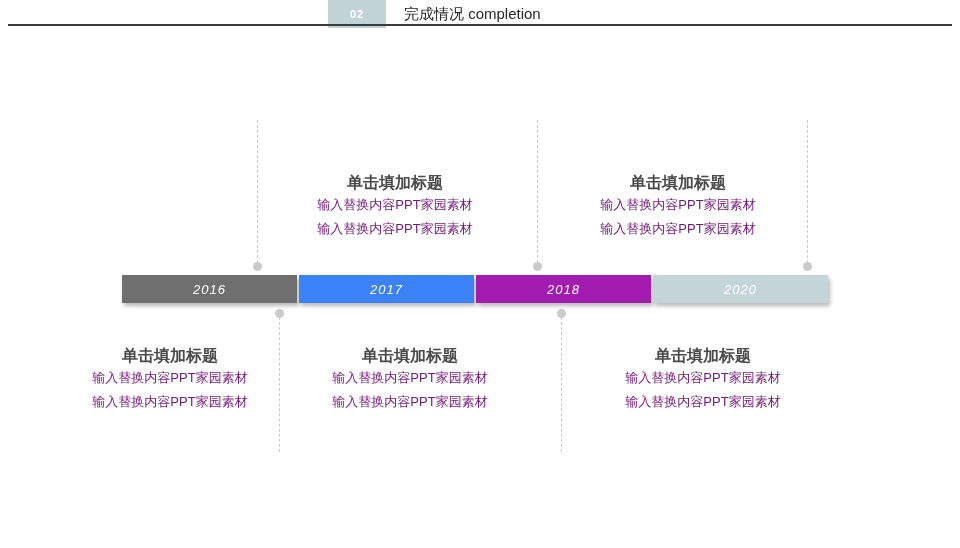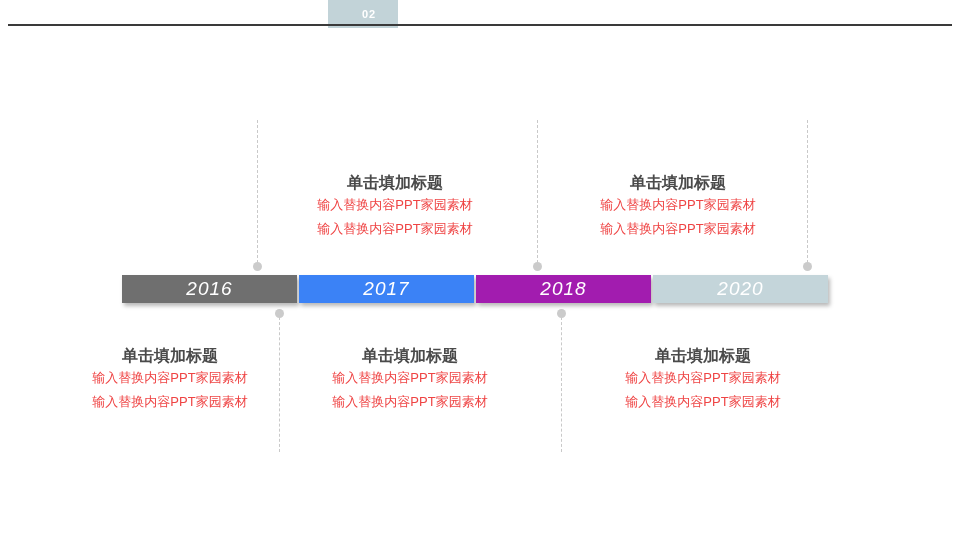--- a/index.html
+++ b/index.html
@@ -7,21 +7,21 @@
     width:960px;height:548px;background:#ffffff;
     font-family:"Liberation Sans","DejaVu Sans",sans-serif;
     position:relative;overflow:hidden;
   }
   .slide{position:absolute;inset:0;background:#fff;}
 
   
   .hdr-badge{
     position:absolute;left:328px;top:0;width:58px;height:28px;
     display:flex;align-items:center;justify-content:center;
-    color:#ffffff;font-size:11px;font-weight:bold;letter-spacing:1px;padding-left:12px;
+    color:#ffffff;font-size:11px;font-weight:bold;letter-spacing:1px;
   }
   .hdr-title{
     position:absolute;left:404px;top:0;height:27px;line-height:27px;
     font-size:15px;color:#262626;white-space:nowrap;
   }
   .hdr-rule{
     position:absolute;left:8px;top:24px;width:944px;height:2px;
     background:#3a3a3a;
   }
 
@@ -29,49 +29,50 @@
   .bar{
     position:absolute;left:122px;top:275px;width:706px;height:28px;
     display:flex;gap:2px;
   }
   .seg{
     flex:1;height:28px;position:relative;
     display:flex;align-items:center;justify-content:center;
     box-shadow:2px 3px 4px rgba(0,0,0,0.28);
   }
   .seg .yr{
-    color:#ffffff;font-size:19px;font-style:italic;letter-spacing:1px;
+    color:#ffffff;font-size:13px;font-style:italic;letter-spacing:1px;
   }
 
   
   .conn{position:absolute;width:0;border-left:1px dashed #c9c9c9;}
   .conn-top{top:120px;height:143px;}
   .conn-bot{top:317px;height:135px;}
   .dot{
     position:absolute;width:9px;height:9px;border-radius:50%;
     background:#cbcbcb;
   }
 
   
   .blk{position:absolute;width:280px;text-align:center;}
   .blk-top{top:173px;}
   .blk-bot{top:346px;}
   .blk h3{
     margin:0;font-size:16px;line-height:20px;font-weight:bold;color:#4a4a4a;
   }
   .blk p{
-    margin:0;font-size:13px;line-height:24px;color:#ef4444;
+    margin:0;font-size:13px;line-height:24px;color:#701a75;
   }
 </style>
 </head>
 <body>
 
 <div class="slide">
 
   <div class="hdr-badge" style="background-color: rgb(194, 211, 216);">02</div>
+  <div class="hdr-title">完成情况 completion</div>
   <div class="hdr-rule"></div>
 
   <div class="conn conn-top" style="left:257px"></div>
   <div class="conn conn-top" style="left:537px"></div>
   <div class="conn conn-top" style="left:807px"></div>
   <div class="dot" style="left:253px;top:262px"></div>
   <div class="dot" style="left:533px;top:262px"></div>
   <div class="dot" style="left:803px;top:262px"></div>
 
   <div class="conn conn-bot" style="left:279px"></div>

